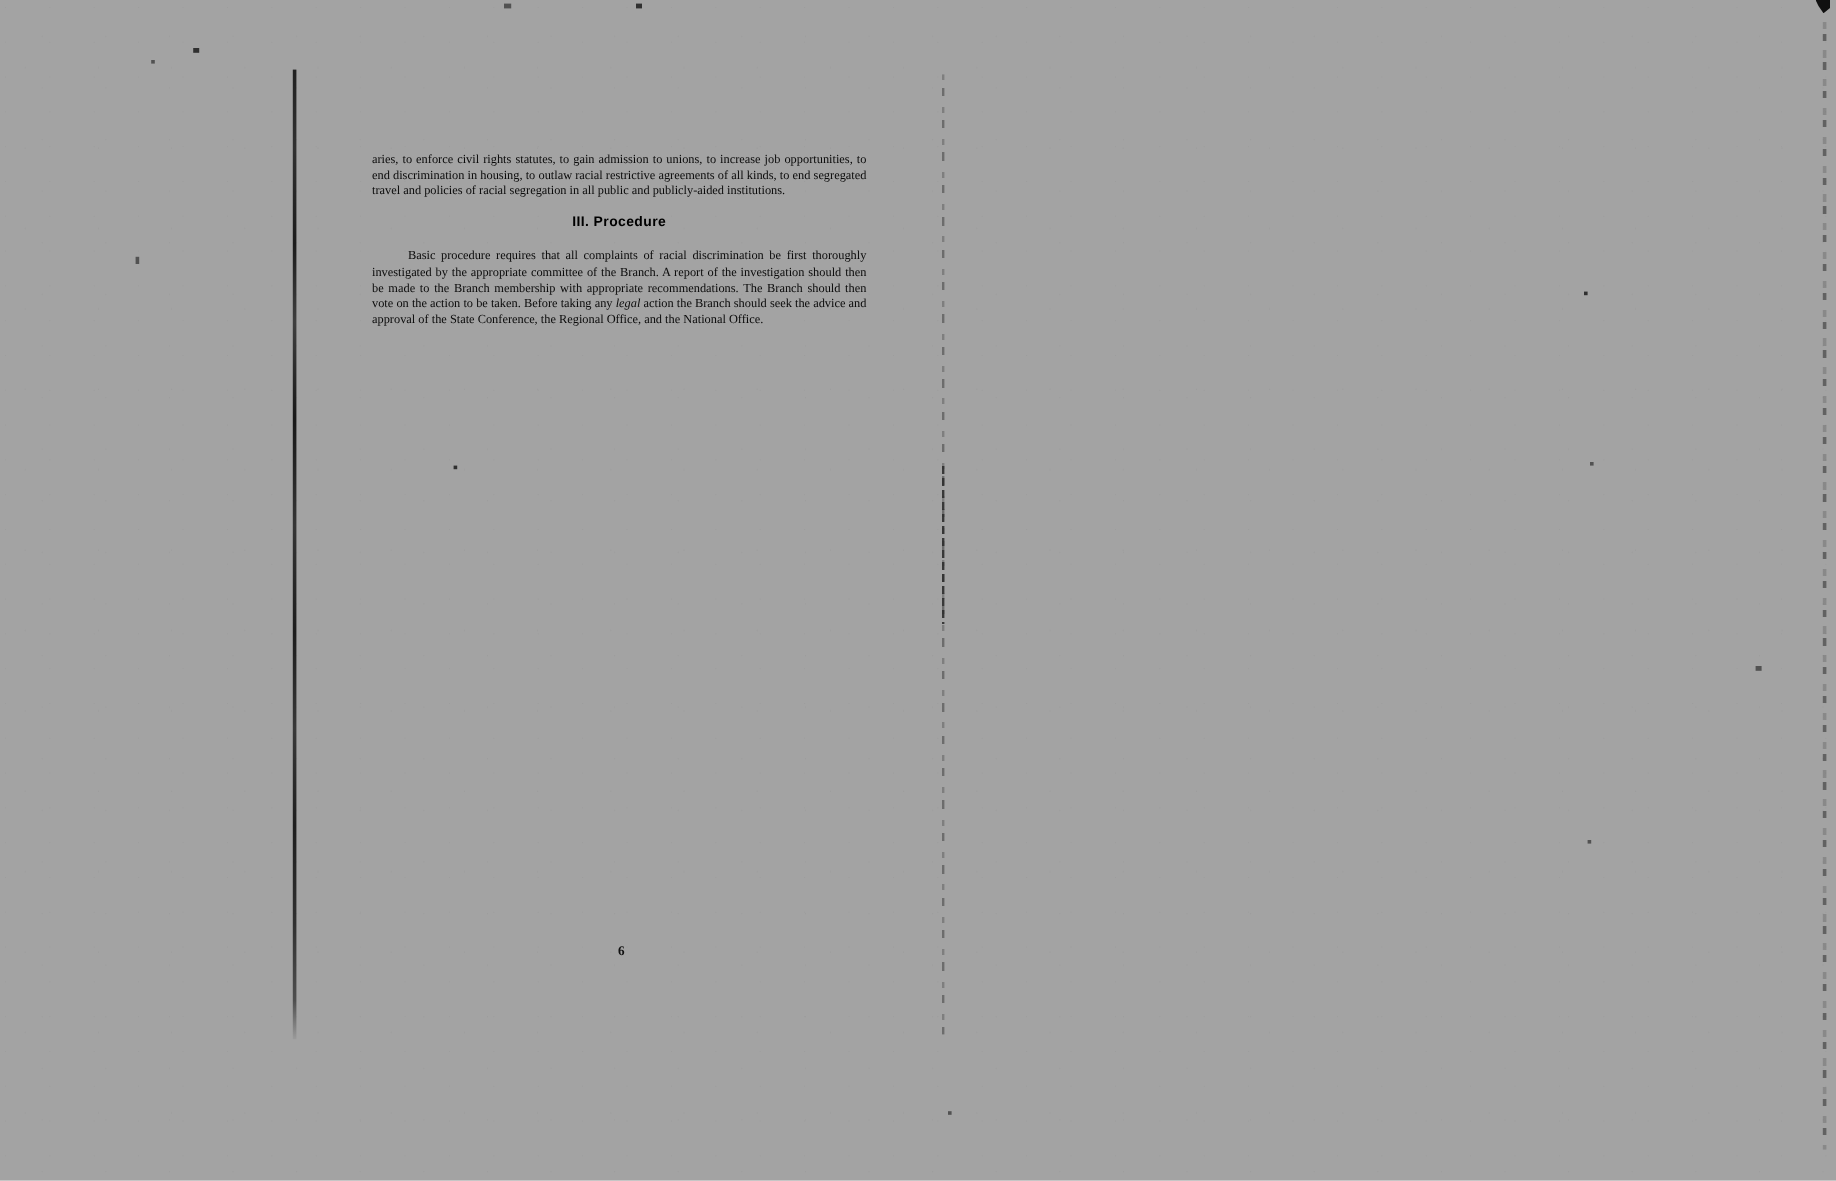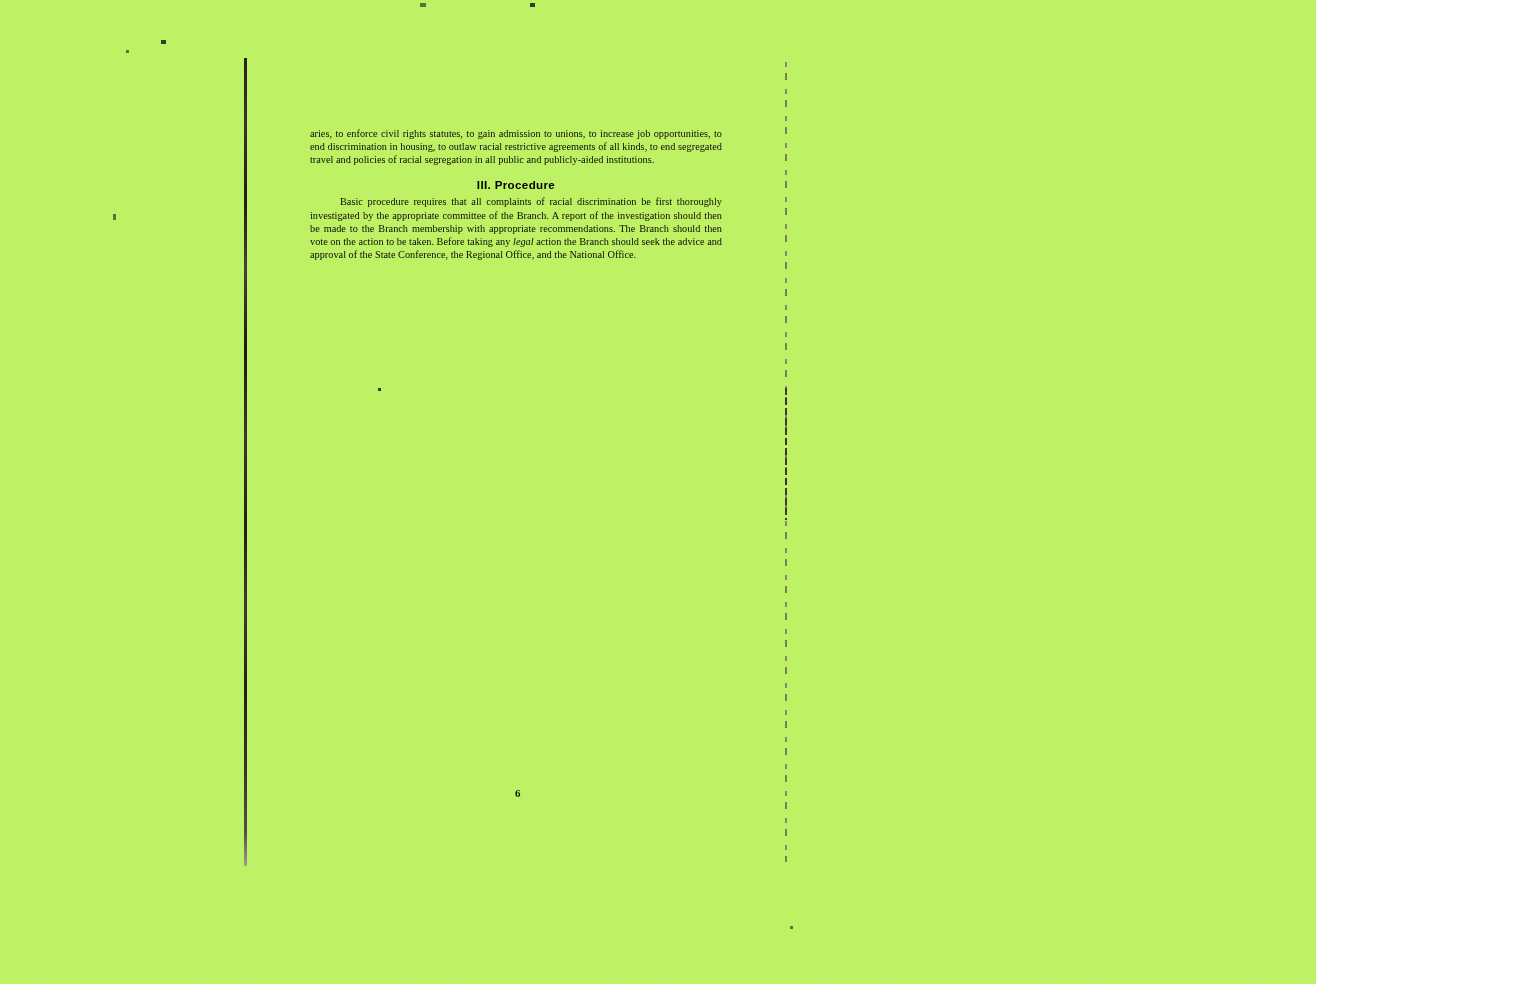--- a/index.html
+++ b/index.html
@@ -8,23 +8,23 @@
     padding: 0;
     background: #ffffff;
   }
   body {
     font-family: "Liberation Serif", "DejaVu Serif", serif;
     color: #0a0a0a;
   }
 
   #scan {
     position: relative;
-    width: 1316px;
+    width: 1530px;
     height: 984px;
-    background: #bef264;
+    background: #a3a3a3;
     overflow: hidden;
   }
 
   
   .artifact { position: absolute; pointer-events: none; }
 
   #binding-line {
     left: 244px;
     top: 58px;
     width: 3px;
@@ -107,21 +107,21 @@
     font-weight: bold;
     text-align: center;
     color: #000;
     letter-spacing: 0.4px;
   }
   h3.section-heading {
     font-size: 11.6px;
     line-height: 15px;
     letter-spacing: 0.35px;
     margin-top: 11px;
-    margin-bottom: 3px;
+    margin-bottom: 15px;
   }
 
   em.italic-word { }
 
   .page-number {
     position: absolute;
     font-family: "Liberation Serif", "DejaVu Serif", serif;
     font-size: 11px;
     font-weight: bold;
     color: #111;

